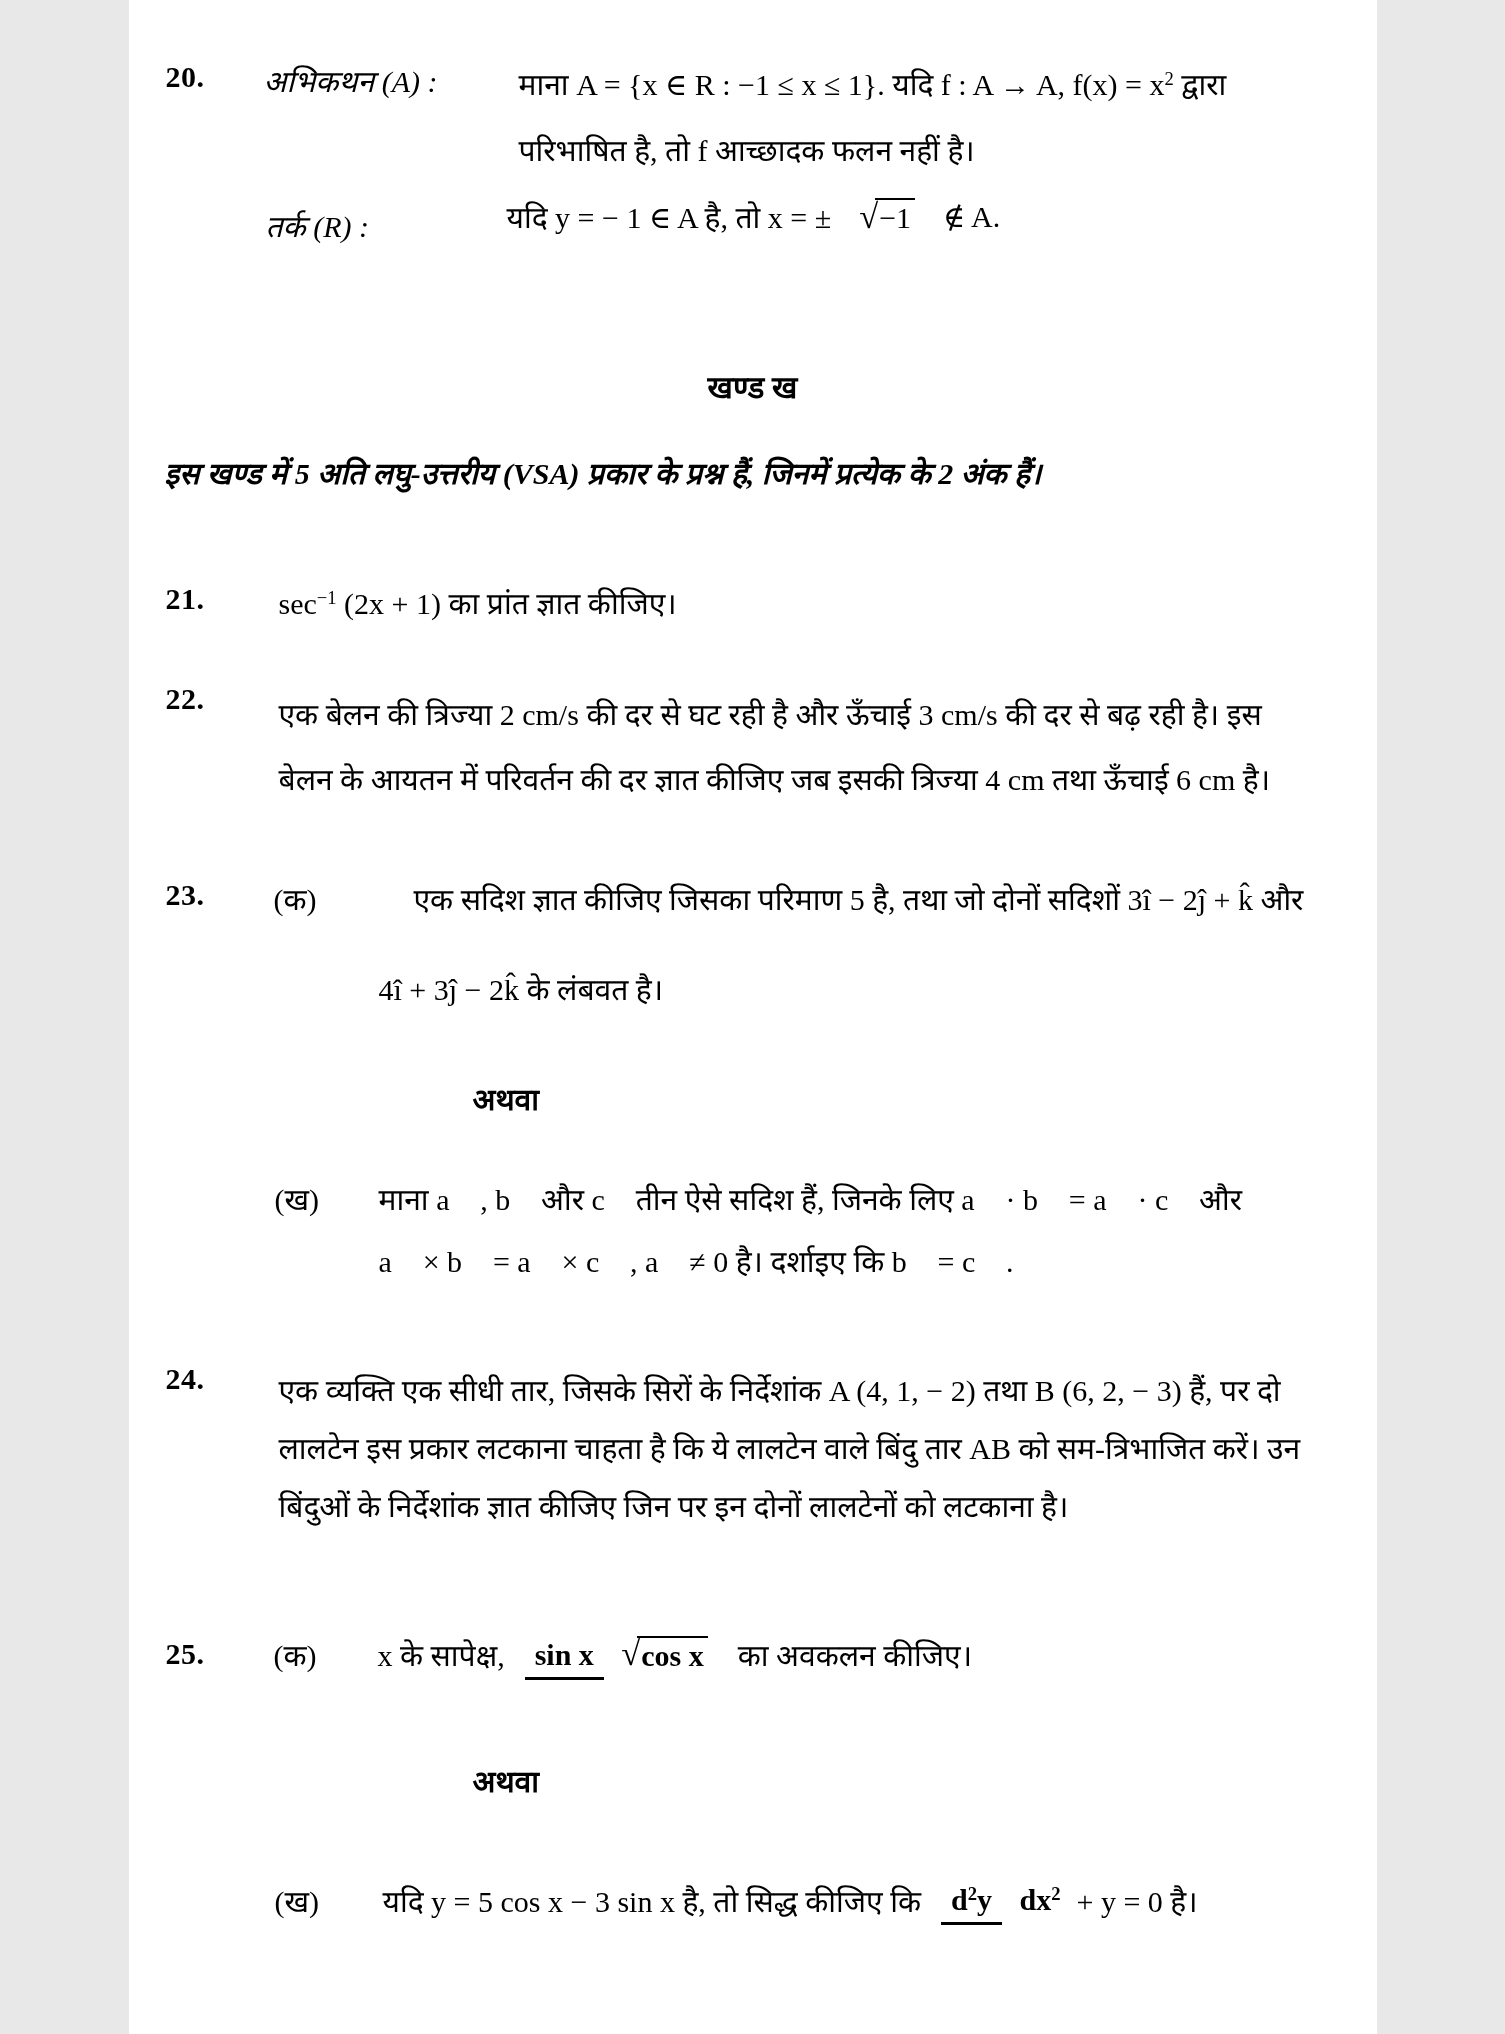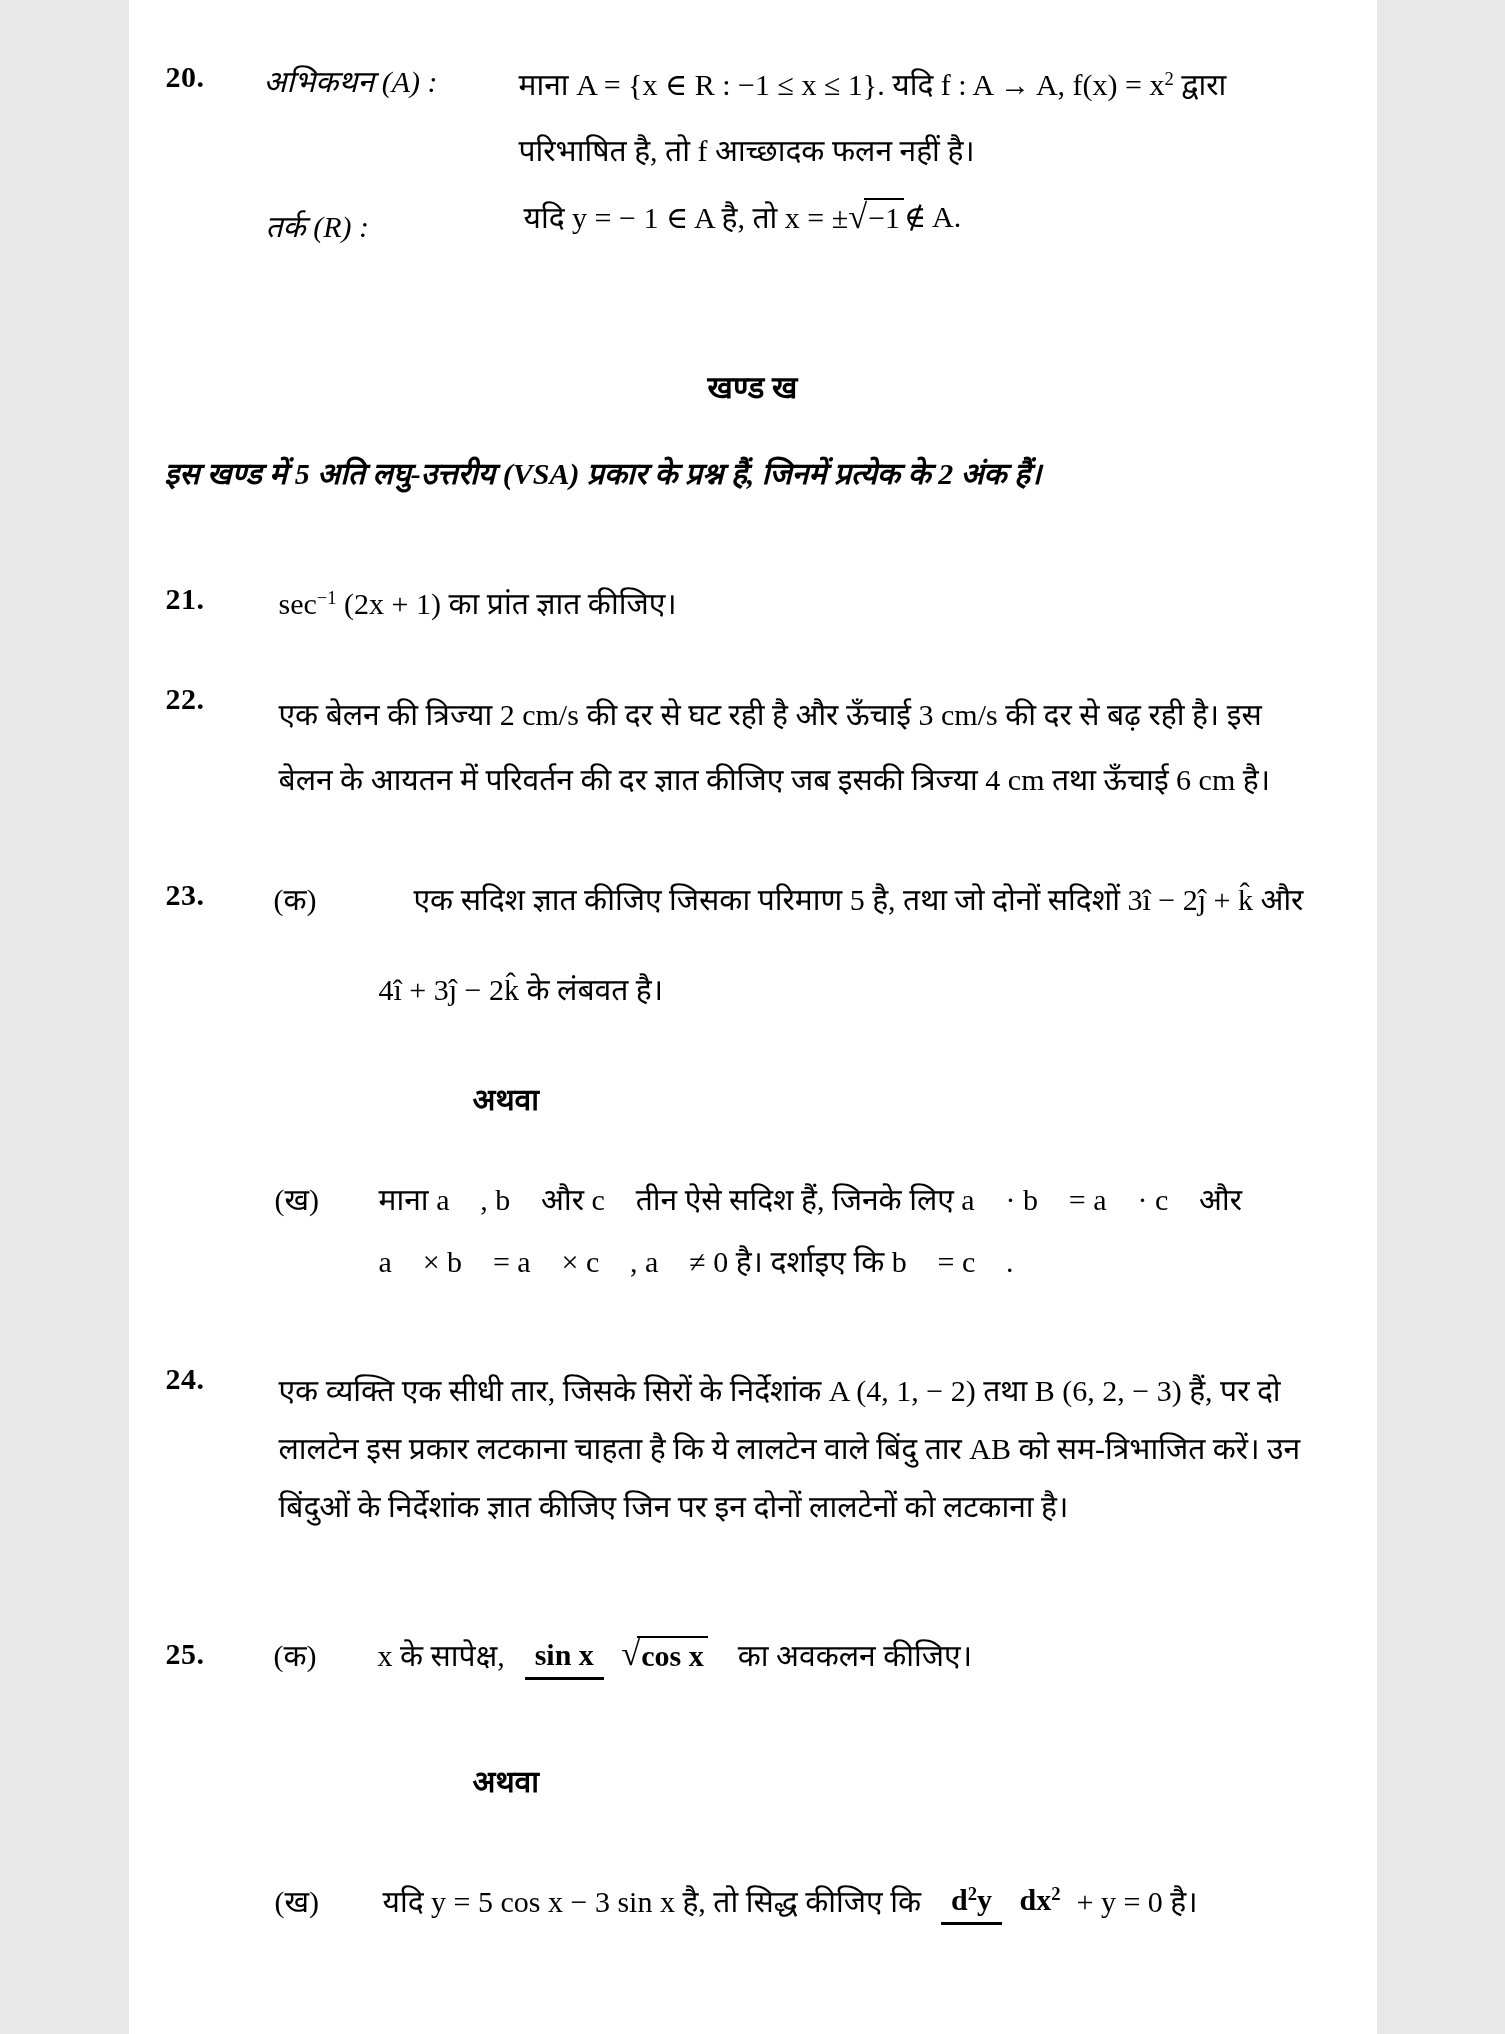--- a/index.html
+++ b/index.html
@@ -38,21 +38,21 @@
 <div class="page">
 
   <span class="abs qnum" style="left:37px;top:60px;">20.</span>
   <span class="abs lbl-italic" style="left:135px;top:60px;">अभिकथन (A) :</span>
   <div class="abs two-line" style="left:390px;top:52px;">
     <div><span>माना A = {x ∈ R : −1 ≤ x ≤ 1}. यदि f : A → A, f(x) = x</span><span class="sup">2</span><span> द्वारा</span></div>
     <div>परिभाषित है, तो f आच्छादक फलन नहीं है।</div>
   </div>
 
   <span class="abs lbl-italic" style="left:137px;top:205px;">तर्क (R) :</span>
-  <div class="abs mathrow" style="left:395px;top:196px;">
+  <div class="abs mathrow" style="left:378px;top:196px;gap:28px;">
     <span>यदि y = − 1 ∈ A है, तो x = ± </span>
       <span class="sqrt"><span class="sqrt-sign">√</span><span class="sqrt-body">−1</span></span>
       <span> ∉ A.</span>
   </div>
 
   <div class="abs section-title" style="top:365px;">खण्ड ख</div>
   <div class="abs instruction" style="left:36px;top:452px;">इस खण्ड में 5 अति लघु-उत्तरीय (VSA) प्रकार के प्रश्न हैं, जिनमें प्रत्येक के 2 अंक हैं।</div>
 
   <span class="abs qnum" style="left:37px;top:582px;">21.</span>
   <div class="abs" style="left:150px;top:582px;">

